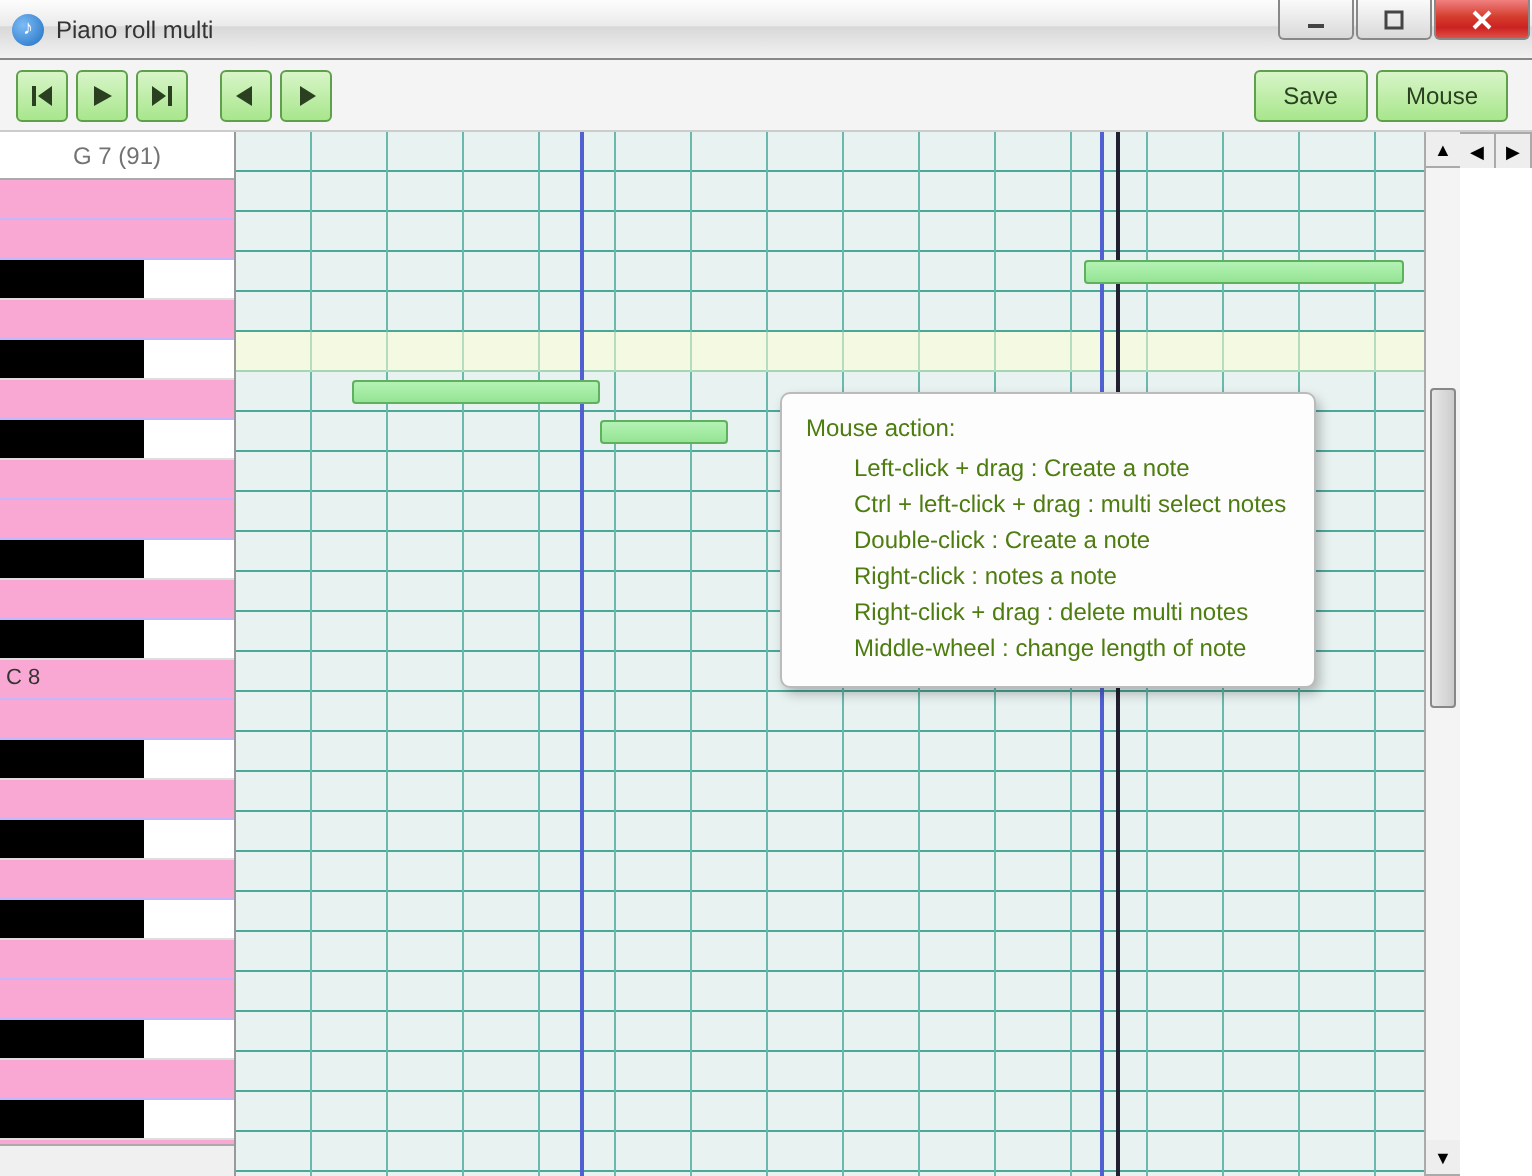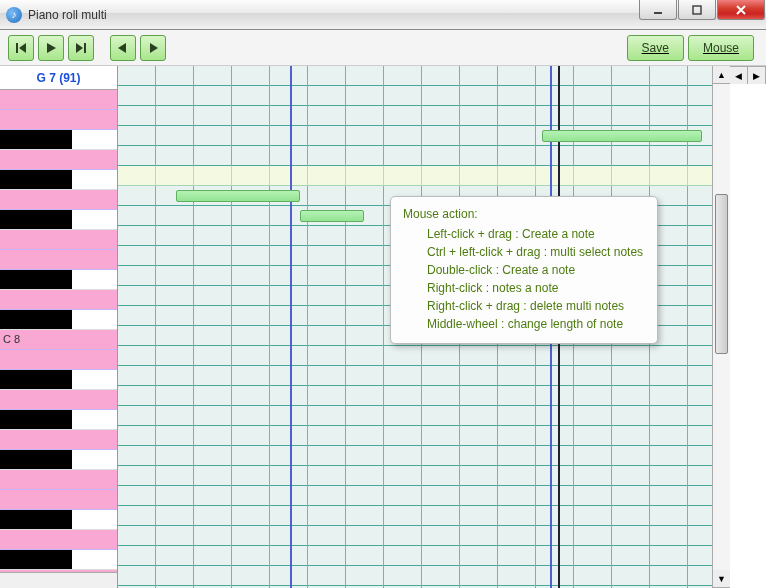--- a/index.html
+++ b/index.html
@@ -50,21 +50,20 @@
     background: linear-gradient(to bottom,#f08080,#d43c2c 45%,#c22,#e05045);
     color:#fff;
   }
   
   .toolbar {
     height: 36px;
     background:#f4f4f4;
     padding:4px 8px;
     display:flex; align-items:center;
     border-bottom:1px solid #ccc;
-    text-decoration:underline;
   }
   .btn {
     height:26px; min-width:26px;
     background: linear-gradient(to bottom,#d8f5c8,#a8e68c);
     border:1px solid #5fa04a;
     border-radius:3px;
     margin-right:4px;
     display:flex; align-items:center; justify-content:center;
     font-size:12px; color:#2a4020;
     cursor:pointer;
@@ -82,21 +81,21 @@
     background:#fff;
   }
   .leftcol {
     width:118px;
     display:flex; flex-direction:column;
     border-right:1px solid #999;
   }
   .hover-indicator {
     height:24px; border-bottom:1px solid #aaa;
     display:flex; align-items:center; justify-content:center;
-    font-weight:bold; color:#1d4ed8; background:#fff;
+    font-weight:normal; color:#737373; background:#fff;
   }
   .piano {
     flex:1; overflow:hidden;
     position:relative; background:#fff;
   }
   .key-row {
     height:20px; position:relative;
   }
   .white-row { background:#f9a8d4; border-bottom:1px solid #c4b5fd; }
   .black-row::before {

